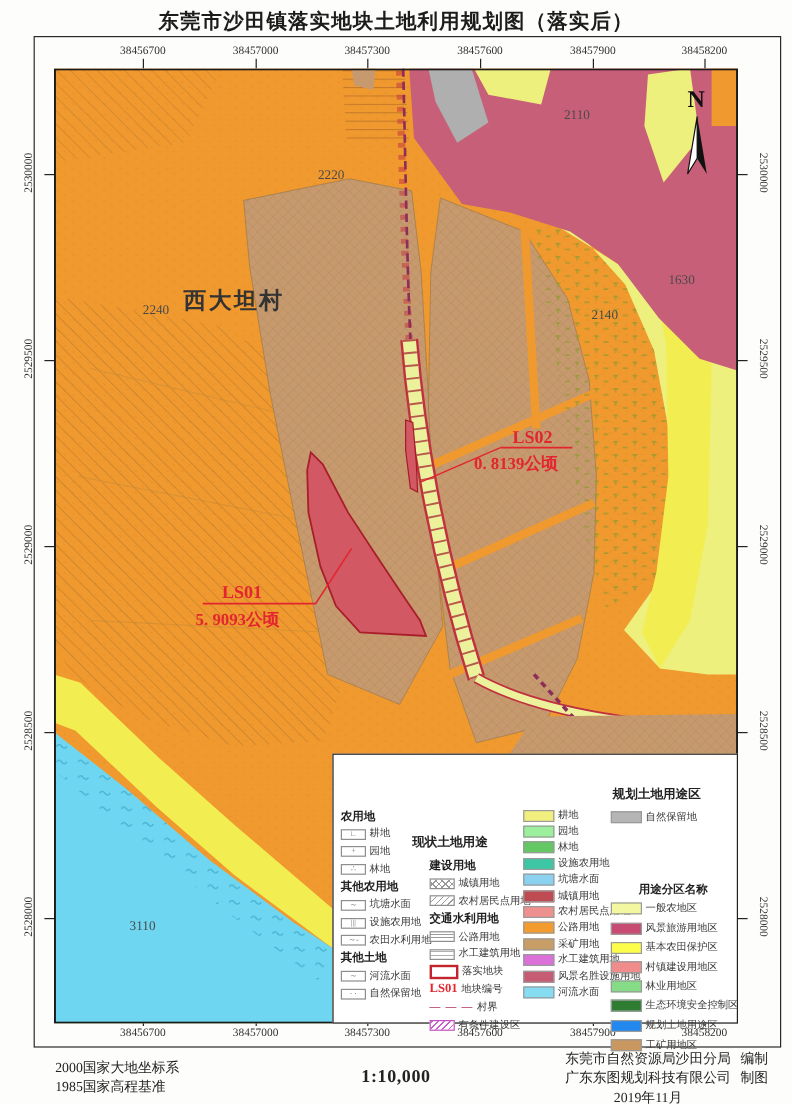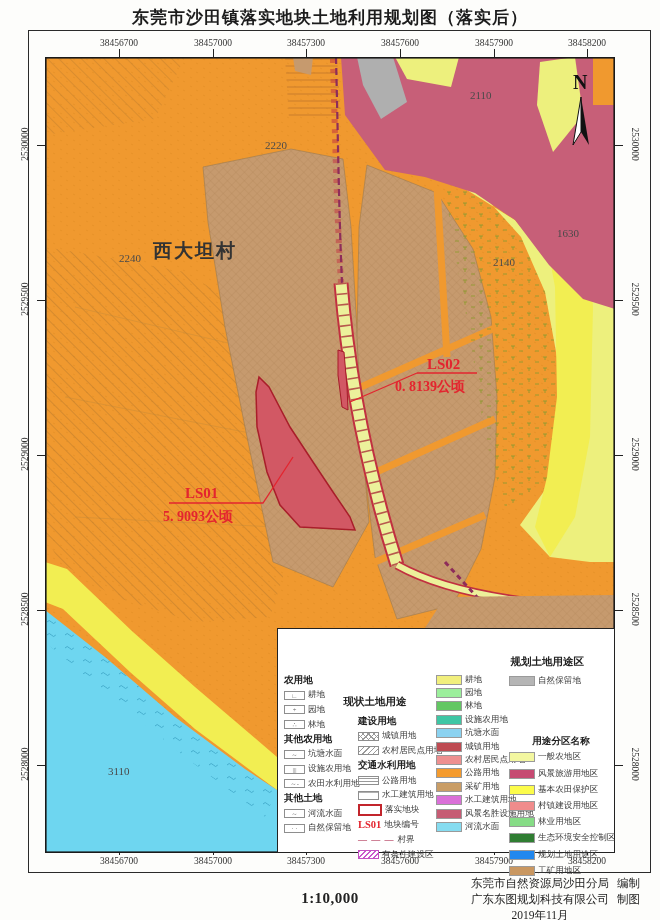--- a/index.html
+++ b/index.html
@@ -401,20 +401,24 @@
           <span class="sw solid" style="background: rgb(34, 136, 238);"></span>
           <span>规划土地用途区</span>
         </div>
         <div class="lrow">
           <span class="sw solid" style="background: rgb(201, 151, 96);"></span>
           <span>工矿用地区</span>
         </div>
       </div>
   </div>
 
+  <div class="ft" id="ft-datum">
+    <div>2000国家大地坐标系</div>
+    <div>1985国家高程基准</div>
+  </div>
   <div class="ft" id="ft-scale">1:10,000</div>
   <div class="ft" id="ft-credit">
     <span>东莞市自然资源局沙田分局</span>
     <span class="role">编制</span>
     <span>广东东图规划科技有限公司</span>
     <span class="role">制图</span>
     <span id="ft-date">2019年11月</span>
   </div>
 </div>
 

